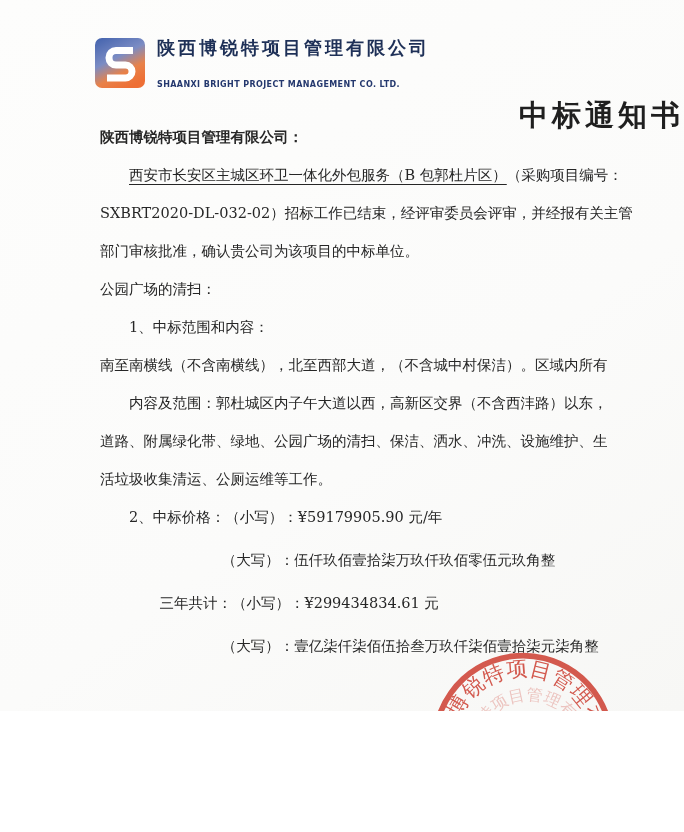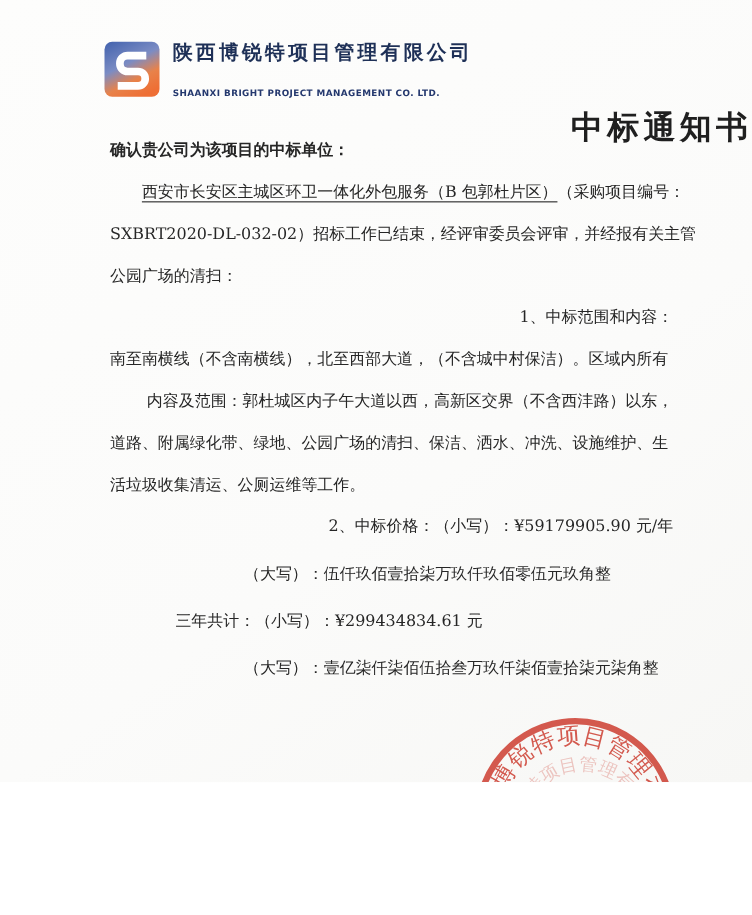--- a/index.html
+++ b/index.html
@@ -23,21 +23,21 @@
     font-size:8px; font-weight:bold; letter-spacing:0.4px; color:#24386e; margin-top:20px; white-space:nowrap;
   }
   
   .doc-title {
     position:absolute; top:96px; left:0; width:100%;
     text-align:right; font-size:29px; font-weight:bold; letter-spacing:4px; color:#1f1f1f;
   }
   
   .body-text { position:absolute; left:100px; top:118px; width:512px; font-size:14.5px; color:#262626; }
   .line { height:38px; line-height:38px; white-space:nowrap; }
-  .indent { padding-left:2em;text-align:right; }
+  .indent { padding-left:2em; }
   .indent-mid { padding-left:4.1em; }
   .indent-deep { padding-left:8.4em; }
   .gap { margin-top:5px; }
   .bold { font-weight:bold; }
   .useg { text-decoration:underline; text-underline-offset:4px; text-decoration-thickness:1px; }
   
   .closing {
     position:absolute; right:84px; top:710px; width:300px;
     text-align:center; font-size:14.5px; color:#262626;
   }
@@ -76,23 +76,24 @@
     </svg>
     <div class="company-names">
       <div class="company-cn">陕西博锐特项目管理有限公司</div>
       <div class="company-en">SHAANXI BRIGHT PROJECT MANAGEMENT CO. LTD.</div>
     </div>
   </header>
 
   <h1 class="doc-title">中标通知书</h1>
 
   <main class="body-text">
-    <div class="line bold">确认贵公司为该项目的中标单位：</div>
+    <div class="line bold">陕西博锐特项目管理有限公司：</div>
     <div class="line indent"><span class="useg">西安市长安区主城区环卫一体化外包服务（B 包郭杜片区）</span><span>（采购项目编号：</span></div>
     <div class="line">SXBRT2020-DL-032-02）招标工作已结束，经评审委员会评审，并经报有关主管</div>
+    <div class="line">部门审核批准，确认贵公司为该项目的中标单位。</div>
     <div class="line">公园广场的清扫：</div>
     <div class="line indent">1、中标范围和内容：</div>
     <div class="line">南至南横线（不含南横线），北至西部大道，（不含城中村保洁）。区域内所有</div>
     <div class="line indent">内容及范围：郭杜城区内子午大道以西，高新区交界（不含西沣路）以东，</div>
     <div class="line">道路、附属绿化带、绿地、公园广场的清扫、保洁、洒水、冲洗、设施维护、生</div>
     <div class="line">活垃圾收集清运、公厕运维等工作。</div>
     <div class="line indent">2、中标价格：（小写）：¥59179905.90 元/年</div>
     <div class="line indent-deep gap">（大写）：伍仟玖佰壹拾柒万玖仟玖佰零伍元玖角整</div>
     <div class="line indent-mid gap">三年共计：（小写）：¥299434834.61 元</div>
     <div class="line indent-deep gap">（大写）：壹亿柒仟柒佰伍拾叁万玖仟柒佰壹拾柒元柒角整</div>

